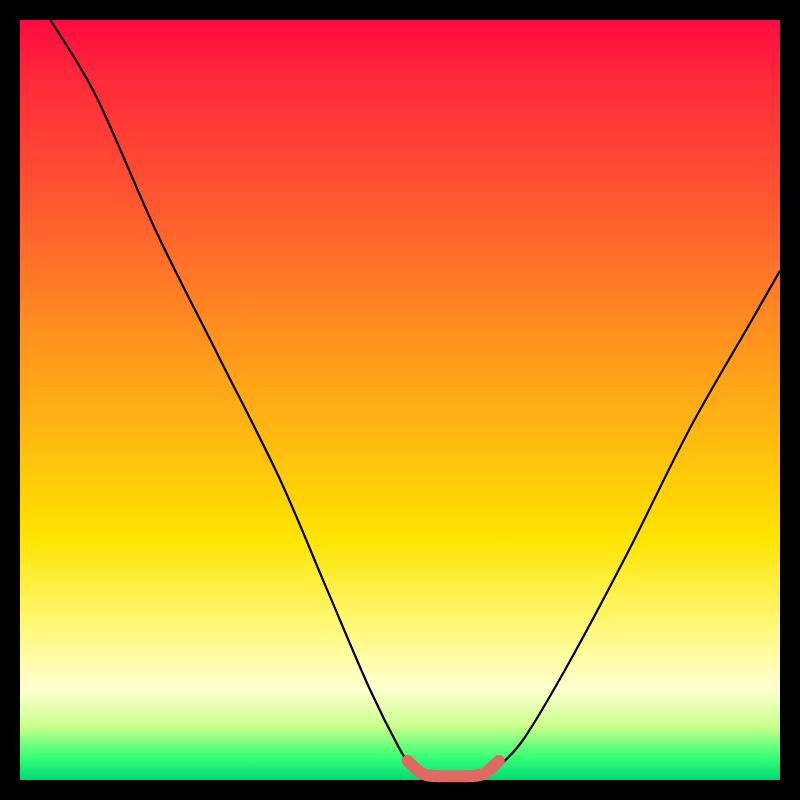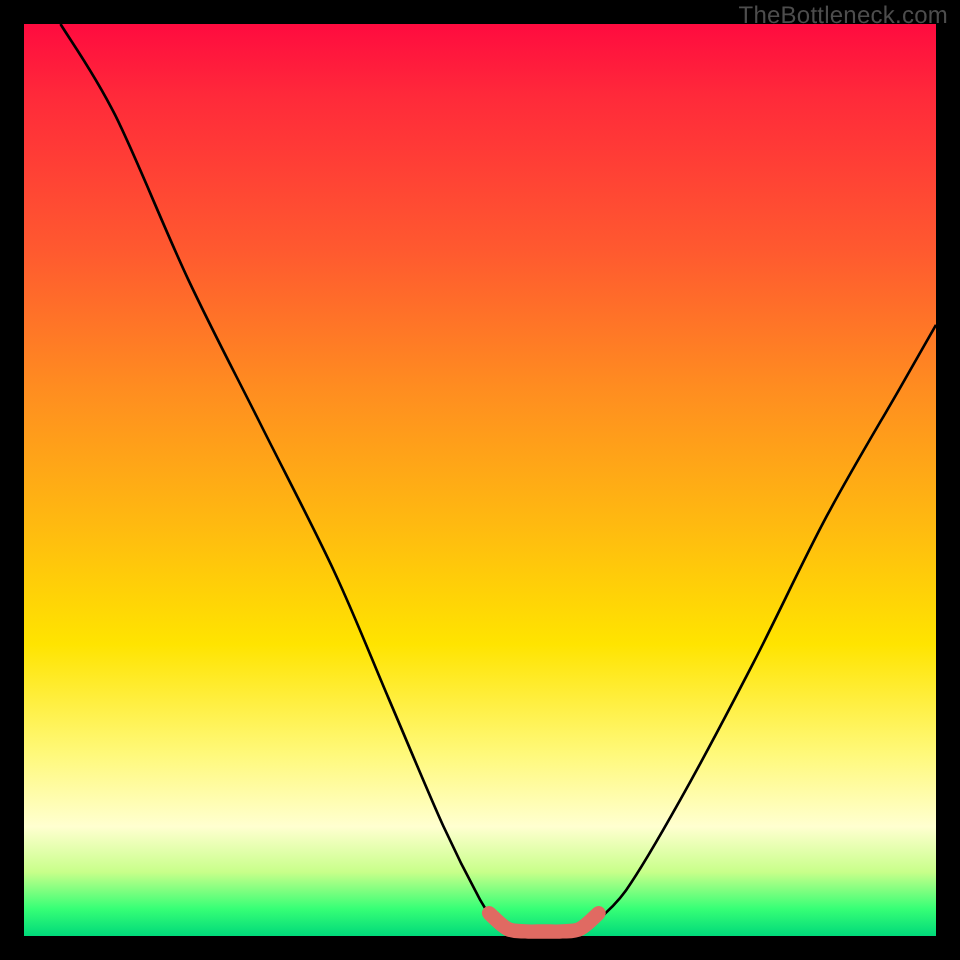--- a/index.html
+++ b/index.html
@@ -56,21 +56,20 @@
     width: 760px;
     height: 760px;
     overflow: visible;
   }
 </style>
 </head>
 <body>
 
 <div class="frame">
 
-  <div class="watermark">TheBottleneck.com</div>
 
   <div class="plot-area">
     <svg class="curves" viewBox="0 0 760 760" preserveAspectRatio="none">
       <path d="M 30.40 0.00 C 38.00 12.67, 58.27 40.53, 76.00 76.00 C 93.73 111.47, 116.53 169.73, 136.80 212.80 C 157.07 255.87, 177.33 293.87, 197.60 334.40 C 217.87 374.93, 240.67 418.00, 258.40 456.00 C 276.13 494.00, 288.80 526.93, 304.00 562.40 C 319.20 597.87, 336.93 640.93, 349.60 668.80 C 362.27 696.67, 372.40 715.67, 380.00 729.60 C 387.60 743.53, 392.67 748.60, 395.20 752.40" fill="none" stroke="#000" stroke-width="2.2" id="path-left"></path>
       <path d="M 471.20 752.40 C 476.27 747.33, 488.93 739.73, 501.60 722.00 C 514.27 704.27, 529.47 677.67, 547.20 646.00 C 564.93 614.33, 587.73 571.27, 608.00 532.00 C 628.27 492.73, 648.53 448.40, 668.80 410.40 C 689.07 372.40, 714.40 330.60, 729.60 304.00 C 744.80 277.40, 754.93 259.67, 760.00 250.80" fill="none" stroke="#000" stroke-width="2.2" id="path-right"></path>
       <path d="M 387.60 741.00 C 390.13 743.15, 397.73 751.39, 402.80 753.92 C 407.87 756.45, 412.93 755.82, 418.00 756.20 C 423.07 756.58, 428.13 756.20, 433.20 756.20 C 438.27 756.20, 443.33 756.58, 448.40 756.20 C 453.47 755.82, 458.53 756.45, 463.60 753.92 C 468.67 751.39, 476.27 743.15, 478.80 741.00" fill="none" stroke="#e06a62" stroke-width="12" stroke-linecap="round" stroke-linejoin="round" id="path-valley"></path>
     </svg>
   </div>
 
 </div>

